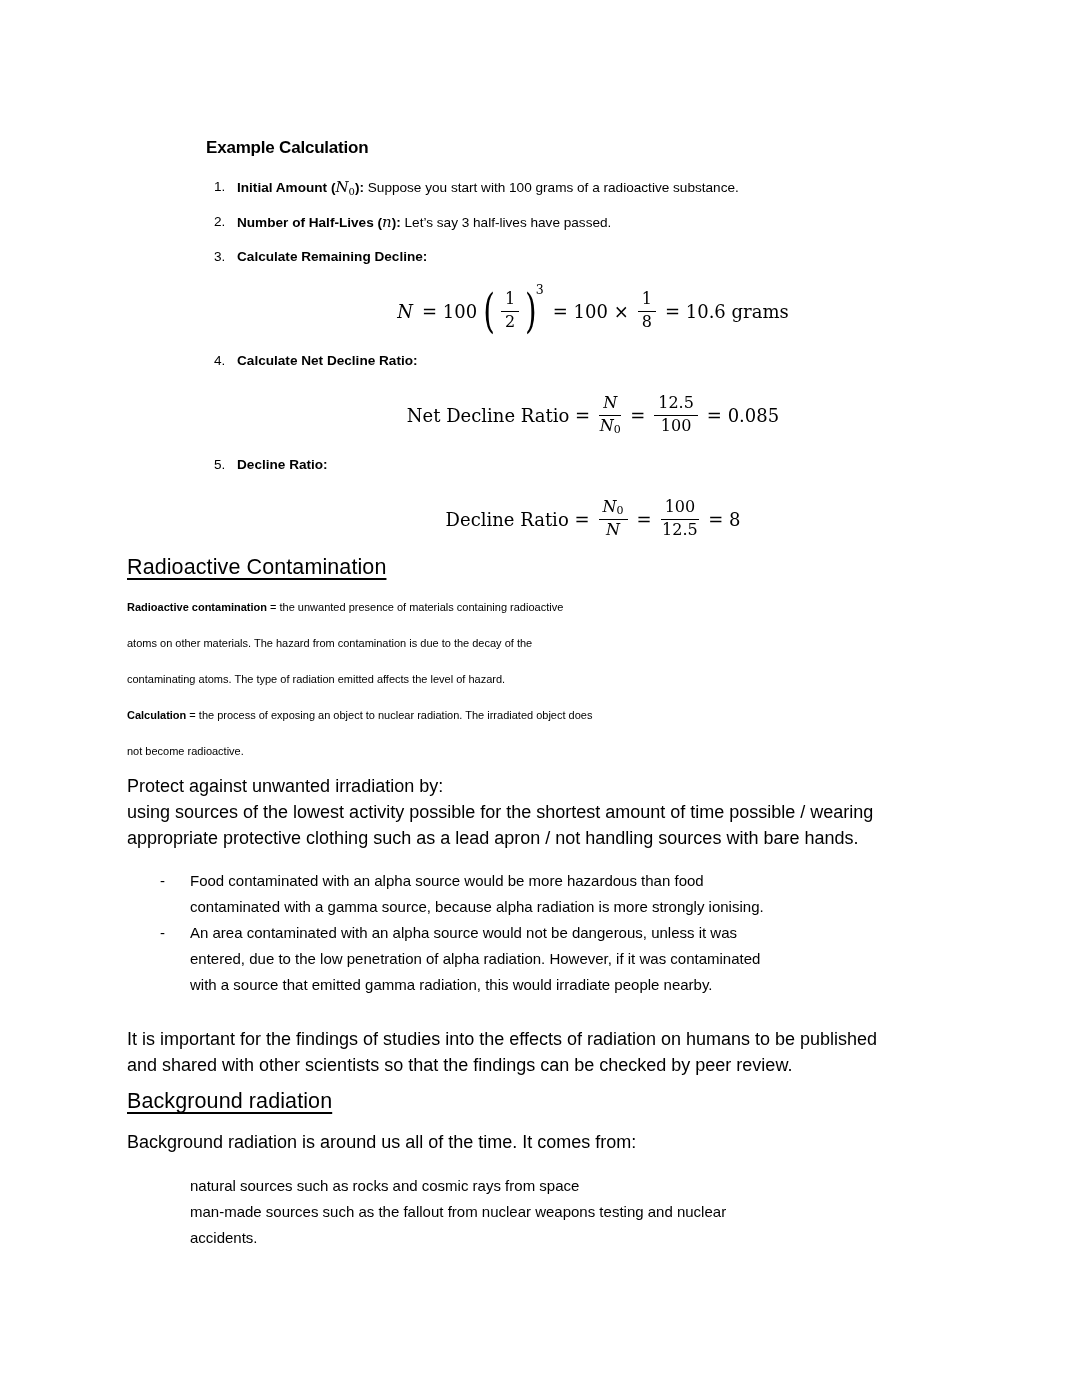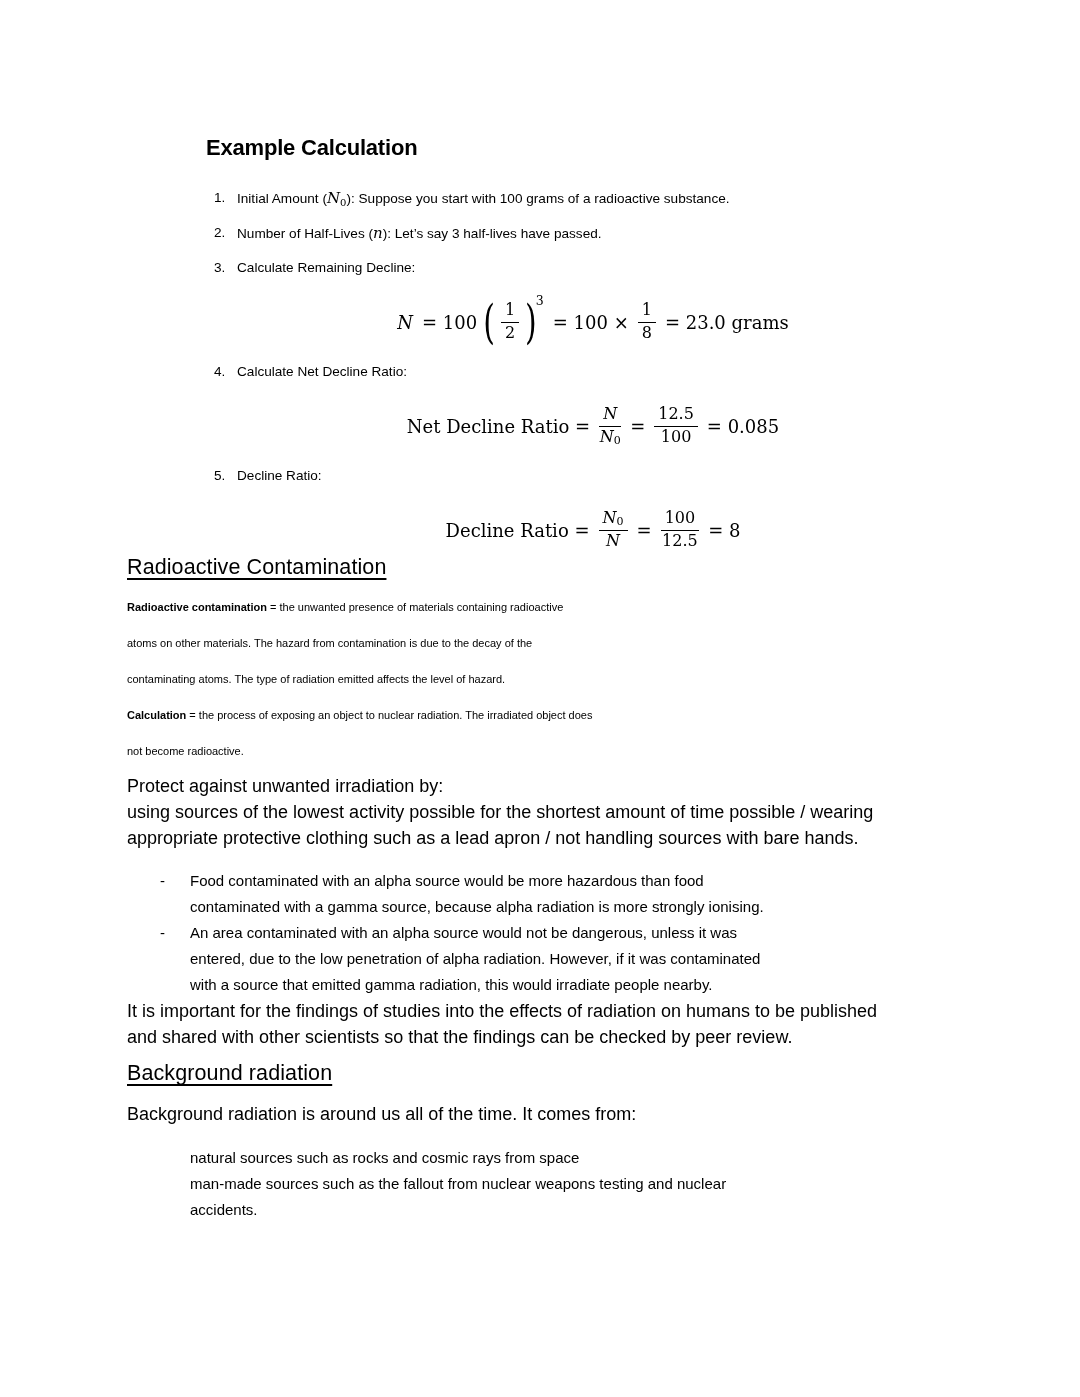--- a/index.html
+++ b/index.html
@@ -9,26 +9,26 @@
     font-family: "Liberation Sans", sans-serif;
     color: #000000;
     position: relative;
     overflow: hidden;
   }
   .page { position: relative; width: 1080px; height: 1397px; background: #ffffff; }
 
   
   .example { position: absolute; top: 137px; left: 206px; width: 744px; }
   .ex-heading {
-    font-size: 22px; line-height: 22px; font-weight: 700;
-    letter-spacing: -0.2px; margin: 0 0 30px 0;
+    font-size: 17px; line-height: 22px; font-weight: 700;
+    letter-spacing: -0.2px; margin: 0 0 19px 0;
   }
   .oli { display: flex; margin-left: 8px; margin-bottom: 16px; font-size: 13.6px; line-height: 18px; }
   .oli .num { width: 23px; flex: none; font-weight: 400; }
-  .oli .itext b { font-weight: 400; }
+  .oli .itext b { font-weight: 700; }
   .mvar {
     font-family: "DejaVu Serif", serif; font-style: italic;
     font-size: 15px; font-weight: 500;
   }
   .msub {
     font-family: "DejaVu Serif", serif; font-style: normal;
     font-size: 10px; line-height: 1; vertical-align: -3px;
   }
 
   
@@ -56,21 +56,21 @@
     text-decoration: underline; text-decoration-thickness: 1.5px; text-underline-offset: 4px;
     margin: 4px 0 0 0; letter-spacing: 0.1px;
   }
   .sec-heading.bg { margin-top: 9px; }
   .para { font-size: 11px; line-height: 36px; }
   .para.first { margin-top: 8px; }
   .para b { font-weight: 700; }
   .prewrap { white-space: pre-line; }
   .para-tight { font-size: 18px; line-height: 26px; }
   .protect { margin-top: 4px; }
-  .peer { }
+  .peer { margin-top: 28px; }
   .intro { margin-top: 14px; }
 
   .dash-list { margin-top: 17px; }
   .b-list { margin-top: 18px; }
   .li-row { display: flex; font-size: 15px; line-height: 26px; }
   .li-marker { width: 30px; margin-left: 33px; flex: none; }
   .li-text { flex: 1; }
   .dot { width: 7px; height: 7px; border-radius: 50%; background: #000; margin-top: 9.5px; }
 </style>
 </head>
@@ -104,21 +104,21 @@
         <span class="fnum">1</span>
         <span class="fden">2</span>
       </span>
       <span class="paren">)</span>
       <sup class="exp">3</sup>
       <span>= 100 ×</span>
       <span class="frac">
         <span class="fnum">1</span>
         <span class="fden">8</span>
       </span>
-      <span>= 23.0 grams</span>
+      <span>= 10.6 grams</span>
     </div>
 
     <div class="oli">
       <span class="num">4.</span>
       <span class="itext"><b>Calculate Net Decline Ratio:</b></span>
     </div>
 
     <div class="formula">
       <span>Net Decline Ratio =</span>
       <span class="frac">

